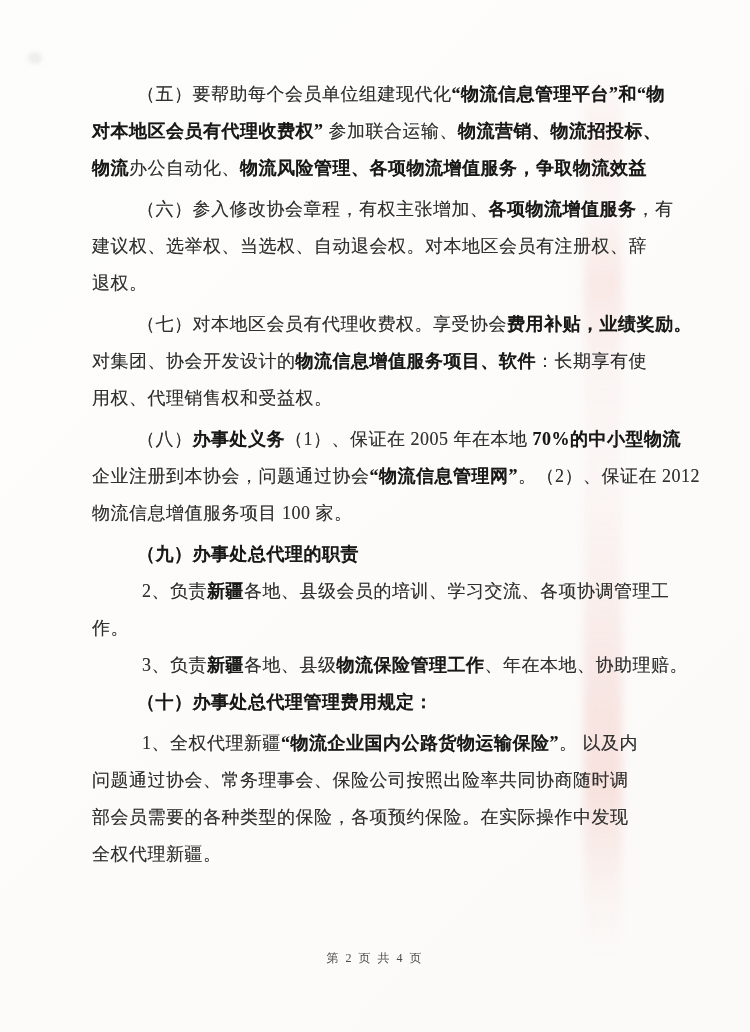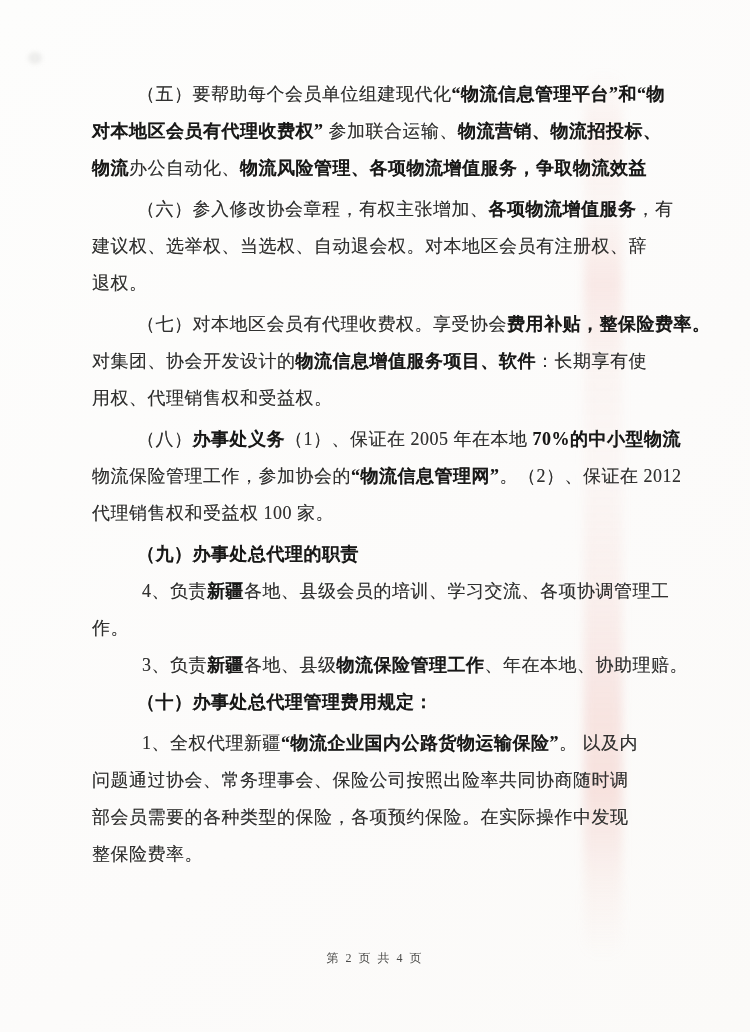--- a/index.html
+++ b/index.html
@@ -89,30 +89,30 @@
 <div id="page">
   <div id="smudge"></div>
   <div id="streak"></div>
   <div id="doc-lines">
       <div class="line indent-para"><span>（五）要帮助每个会员单位组建现代化</span><span class="b">“物流信息管理平台”和“物</span></div>
       <div class="line"><span class="b">对本地区会员有代理收费权”</span><span> 参加联合运输、</span><span class="b">物流营销、物流招投标、</span></div>
       <div class="line"><span class="b">物流</span><span>办公自动化、</span><span class="b">物流风险管理、各项物流增值服务，争取物流效益</span></div>
       <div class="line indent-para pgap"><span>（六）参入修改协会章程，有权主张增加、</span><span class="b">各项物流增值服务</span><span>，有</span></div>
       <div class="line"><span>建议权、选举权、当选权、自动退会权。对本地区会员有注册权、辞</span></div>
       <div class="line"><span>退权。</span></div>
-      <div class="line indent-para pgap"><span>（七）对本地区会员有代理收费权。享受协会</span><span class="b">费用补贴，整保险费率。</span></div>
+      <div class="line indent-para pgap"><span>（七）对本地区会员有代理收费权。享受协会</span><span class="b">费用补贴，业绩奖励。</span></div>
       <div class="line"><span>对集团、协会开发设计的</span><span class="b">物流信息增值服务项目、软件</span><span>：长期享有使</span></div>
       <div class="line"><span>用权、代理销售权和受益权。</span></div>
       <div class="line indent-para pgap"><span>（八）</span><span class="b">办事处义务</span><span>（1）、保证在 2005 年在本地 </span><span class="b">70%的中小型物流</span></div>
-      <div class="line"><span>物流保险管理工作，参加协会的</span><span class="b">“物流信息管理网”</span><span>。（2）、保证在 2012</span></div>
-      <div class="line"><span>代理销售权和受益权 100 家。</span></div>
+      <div class="line"><span>企业注册到本协会，问题通过协会</span><span class="b">“物流信息管理网”</span><span>。（2）、保证在 2012</span></div>
+      <div class="line"><span>物流信息增值服务项目 100 家。</span></div>
       <div class="line indent-para pgap"><span class="b">（九）办事处总代理的职责</span></div>
-      <div class="line indent-item"><span>4、负责</span><span class="b">新疆</span><span>各地、县级会员的培训、学习交流、各项协调管理工</span></div>
+      <div class="line indent-item"><span>2、负责</span><span class="b">新疆</span><span>各地、县级会员的培训、学习交流、各项协调管理工</span></div>
       <div class="line"><span>作。</span></div>
       <div class="line indent-item"><span>3、负责</span><span class="b">新疆</span><span>各地、县级</span><span class="b">物流保险管理工作</span><span>、年在本地、协助理赔。</span></div>
       <div class="line indent-para"><span class="b">（十）办事处总代理管理费用规定：</span></div>
       <div class="line indent-item pgap"><span>1、全权代理新疆</span><span class="b">“物流企业国内公路货物运输保险”</span><span>。 以及内</span></div>
       <div class="line"><span>问题通过协会、常务理事会、保险公司按照出险率共同协商随时调</span></div>
       <div class="line"><span>部会员需要的各种类型的保险，各项预约保险。在实际操作中发现</span></div>
-      <div class="line"><span>整保险费率。</span></div>
+      <div class="line"><span>全权代理新疆。</span></div>
     </div>
   <div id="footer">第 2 页 共 4 页</div>
 </div>
 
 </body></html>

